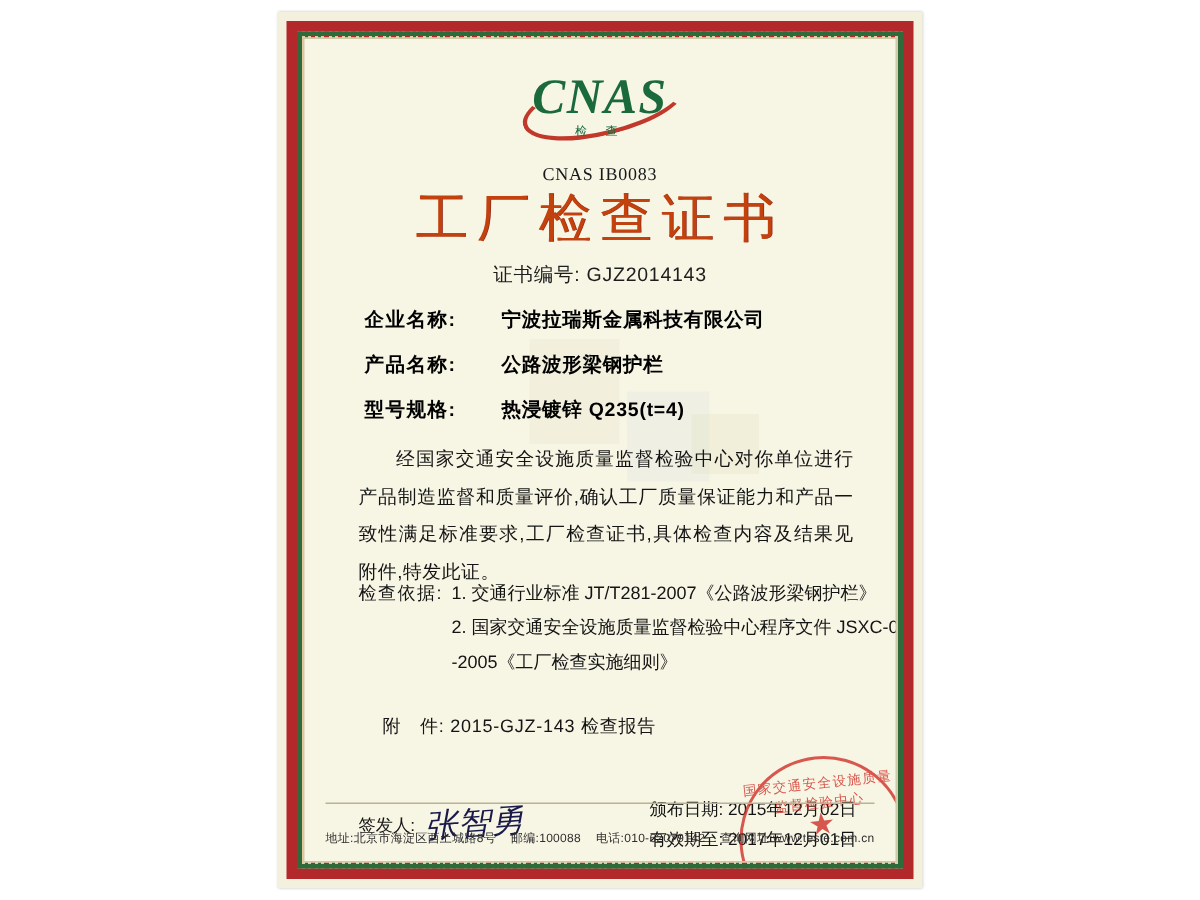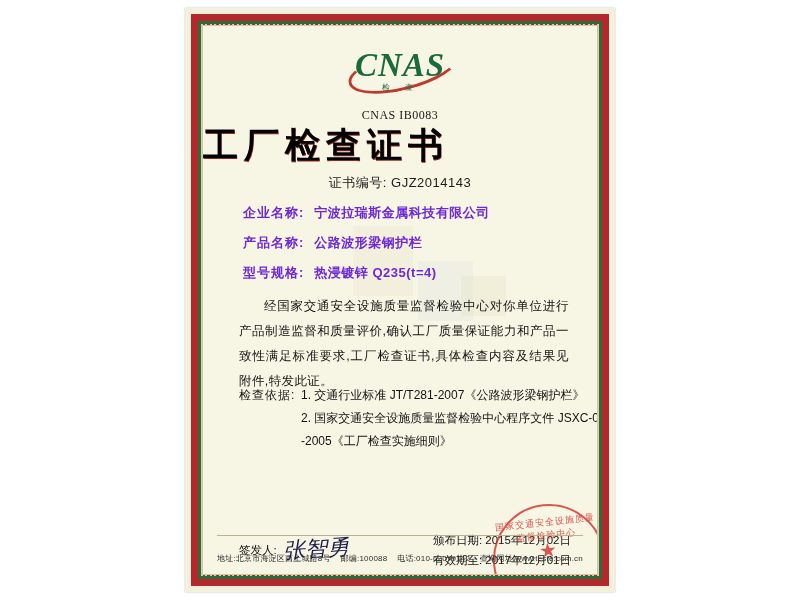--- a/index.html
+++ b/index.html
@@ -112,41 +112,40 @@
     transform: rotate(-14deg);
   }
   .cnas-sub {
     position: absolute;
     left: 0;
     top: 36px;
     width: 118px;
     font-size: 8px;
     letter-spacing: 5px;
     color: #1a6a3c;
-    font-family: Liberation Mono, monospace;
   }
   .cnas-id {
     margin-top: 2px;
     font-family: "Liberation Serif", serif;
     font-size: 12px;
     color: #17181a;
     letter-spacing: 0.5px;
   }
 
   .cert-title {
     position: absolute;
     left: 0;
     right: 0;
     top: 96px;
-    text-align: left;
+    text-align: center;
     font-family: "DejaVu Sans", sans-serif;
-    font-weight: bold;
+    font-weight: normal;
     font-size: 35px;
     letter-spacing: 6px;
-    color: #000000;
+    color: #c2410c;
     text-shadow: 0.5px 0.5px 0 #8e2a20;
   }
   .cert-no {
     position: absolute;
     left: 0;
     right: 0;
     top: 148px;
     text-align: center;
     font-size: 13px;
     color: #1d1d1d;
@@ -157,21 +156,22 @@
     position: absolute;
     left: 40px;
     top: 178px;
     right: 30px;
   }
   .field-row {
     display: flex;
     align-items: flex-end;
     margin-bottom: 12px;
     font-size: 13px;
-    color: #6d28d9;
+    color: #000000;
+    gap: 20px;
   }
   .field-label {
     font-weight: bold;
     white-space: nowrap;
     letter-spacing: 1px;
   }
   .field-value {
     margin-left: 10px;
     font-weight: bold;
     letter-spacing: 0.5px;
@@ -355,20 +355,24 @@
 
       <div class="basis">
         <span class="basis-head">检查依据:</span>
         <div class="basis-list">
           <div class="basis-item">1. 交通行业标准 JT/T281-2007《公路波形梁钢护栏》</div>
           <div class="basis-item">2. 国家交通安全设施质量监督检验中心程序文件 JSXC-01</div>
           <div class="basis-item">-2005《工厂检查实施细则》</div>
         </div>
       </div>
 
+      <div class="attach">
+        <span>附　件:</span>
+        <span>2015-GJZ-143 检查报告</span>
+      </div>
 
       <div class="signature-area">
         <div class="sig-left">
           <span>签发人:</span>
           <span class="sig-name">张智勇</span>
         </div>
         <div class="sig-right">
           <div>
             <span>颁布日期:</span>
             <span>2015年12月02日</span>

